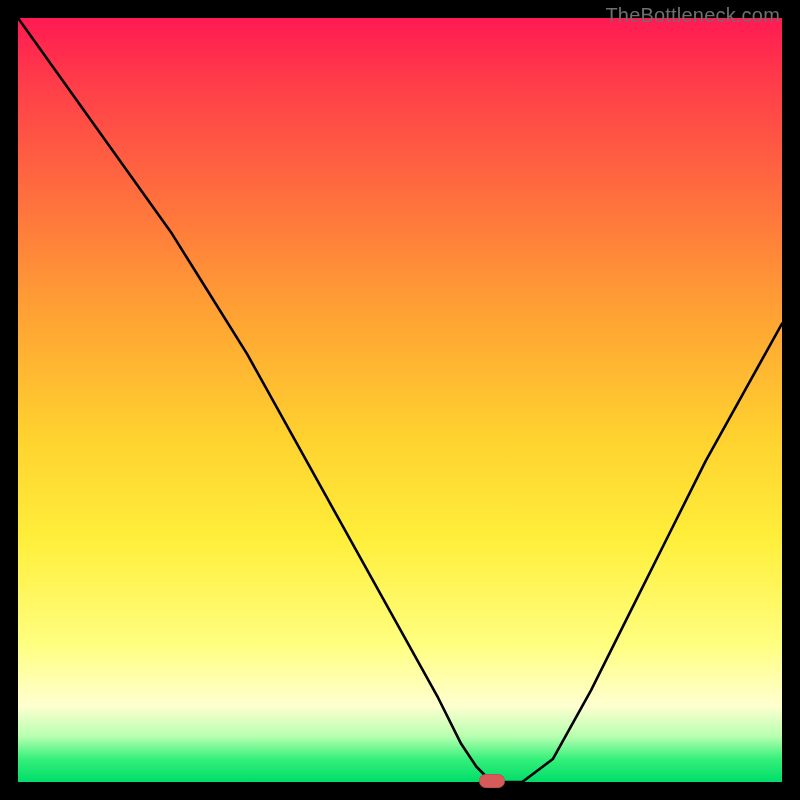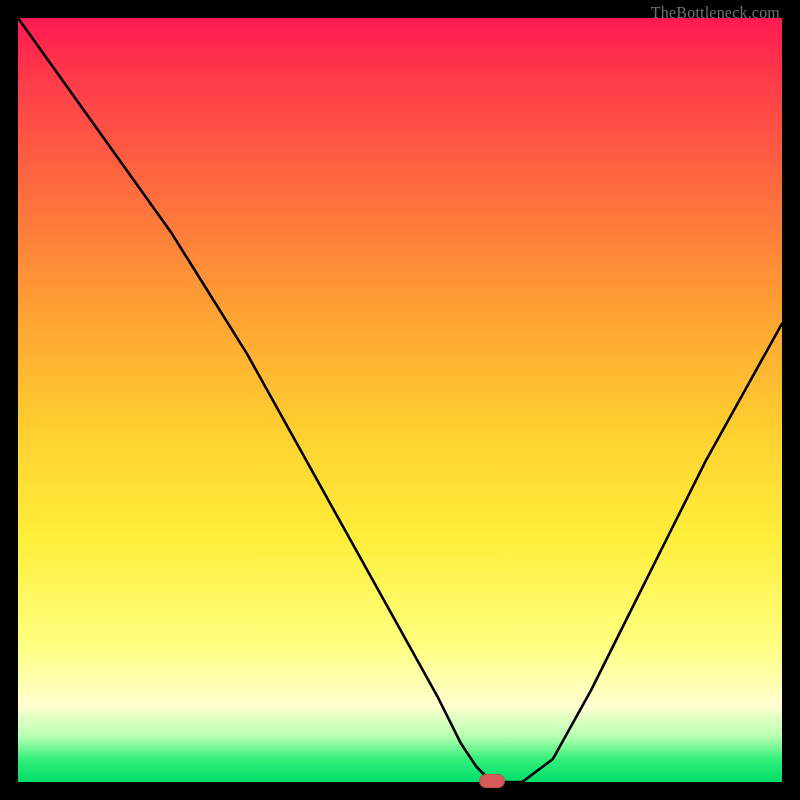--- a/index.html
+++ b/index.html
@@ -44,26 +44,25 @@
     left: 0;
     top: 0;
     width: 100%;
     height: 100%;
   }
   .watermark {
     position: absolute;
     top: 4px;
     right: 20px;
     color: #6f6f6f;
-    font-size: 16px;
+    font-size: 20px;
     font-weight: 500;
     letter-spacing: 0.2px;
     user-select: none;
     pointer-events: none;
-    font-family: Liberation Serif, serif;
   }
   .marker {
     position: absolute;
     width: 26px;
     height: 14px;
     border-radius: 7px;
     background: #d65a5a;
     box-shadow: 0 0 0 0.5px rgba(0,0,0,0.2) inset;
   }
 </style>

